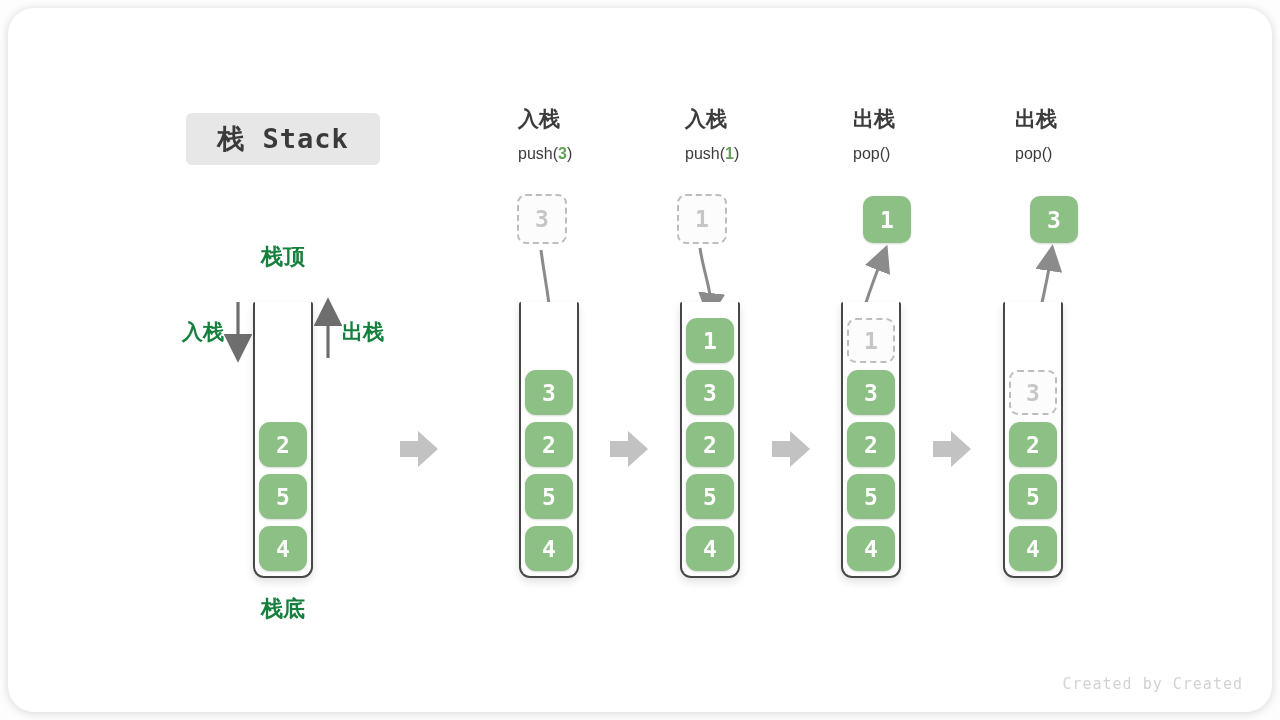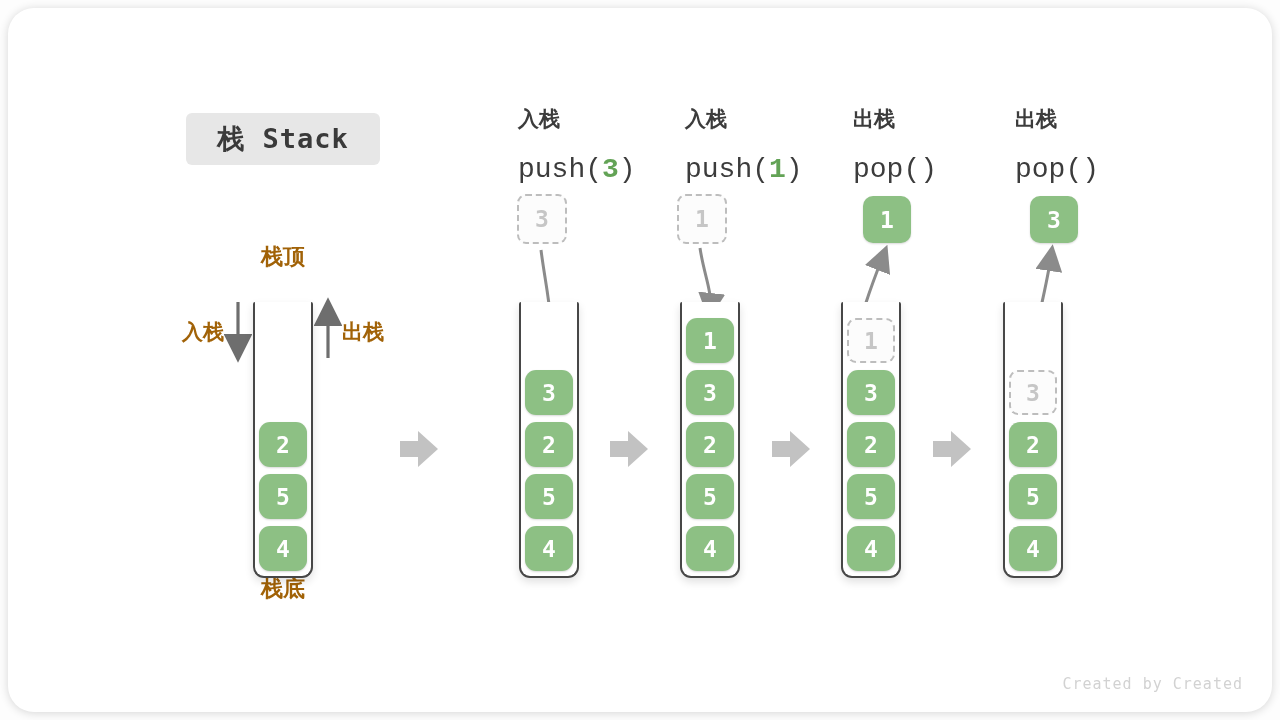--- a/index.html
+++ b/index.html
@@ -18,22 +18,22 @@
     background:#e7e7e7;border-radius:6px;
     display:flex;align-items:center;justify-content:center;
   }
   .title-box span{
     font-family:"DejaVu Sans Mono",monospace;font-size:27px;font-weight:600;
     color:#3a3a3a;letter-spacing:1px;
   }
   .op-header{position:absolute;top:106px;}
   .op-name{font-size:21px;font-weight:700;color:#3c3c3c;line-height:26px;}
   .op-code{
-    font-family:Liberation Mono, monospace;font-size:28px;color:#3c3c3c;
-    line-height:26px;margin-top:25px;font-weight:500;
+    font-family:Liberation Sans, sans-serif;font-size:16px;color:#3c3c3c;
+    line-height:26px;margin-top:9px;font-weight:500;
   }
   .op-code .arg{color:#63a356;font-weight:700;}
   .stack-container{
     position:absolute;top:302px;width:60px;height:276px;background:#fff;
     border-left:2.5px solid #474747;border-right:2.5px solid #474747;
     border-bottom:2.5px solid #474747;border-radius:2px 2px 11px 11px;
     box-shadow:0 4px 9px rgba(0,0,0,0.12);
     display:flex;flex-direction:column;justify-content:flex-end;align-items:center;
     gap:7px;padding-bottom:5px;box-sizing:border-box;
   }
@@ -50,21 +50,21 @@
     box-sizing:border-box;
   }
   .float-box.ghost{
     width:50px;height:50px;border:2px dashed #bdbdbd;border-radius:9px;
     background:#fcfcfc;color:#c6c6c6;
   }
   .float-box.solid{
     width:48px;height:47px;border-radius:10px;background:#8dc084;color:#fff;
     box-shadow:0 1px 2px rgba(0,0,0,0.15);
   }
-  .side-label{position:absolute;font-weight:700;color:#a16207;font-size:22px;}
+  .side-label{position:absolute;font-weight:700;color:#15803d;font-size:22px;}
   .side-label.small{font-size:21px;}
   .watermark{
     position:absolute;right:37px;top:675px;
     font-family:"DejaVu Sans Mono",monospace;font-size:15px;color:#d2d2d2;
     letter-spacing:1px;
   }
 </style>
 </head>
 <body>
 
@@ -111,21 +111,21 @@
   <div class="op-header" style="left:853px;">
     <div class="op-name">出栈</div>
     <div class="op-code"><span>pop(</span><span class="arg"></span><span>)</span></div>
   </div>
   <div class="op-header" style="left:1015px;">
     <div class="op-name">出栈</div>
     <div class="op-code"><span>pop(</span><span class="arg"></span><span>)</span></div>
   </div>
 
   <div class="side-label" style="left:243px;top:242px;width:80px;text-align:center;">栈顶</div>
-  <div class="side-label" style="left:243px;top:574px;width:80px;text-align:center;">栈底</div>
+  <div class="side-label" style="left:243px;top:594px;width:80px;text-align:center;">栈底</div>
   <div class="side-label small" style="left:160px;top:318px;width:64px;text-align:right;">入栈</div>
   <div class="side-label small" style="left:342px;top:318px;width:64px;text-align:left;">出栈</div>
 
   <div class="stack-container" style="left:253px;">
     <div class="box solid">2</div>
     <div class="box solid">5</div>
     <div class="box solid">4</div>
   </div>
 
   <div class="float-box ghost" style="left:517px;top:194px;">3</div>

